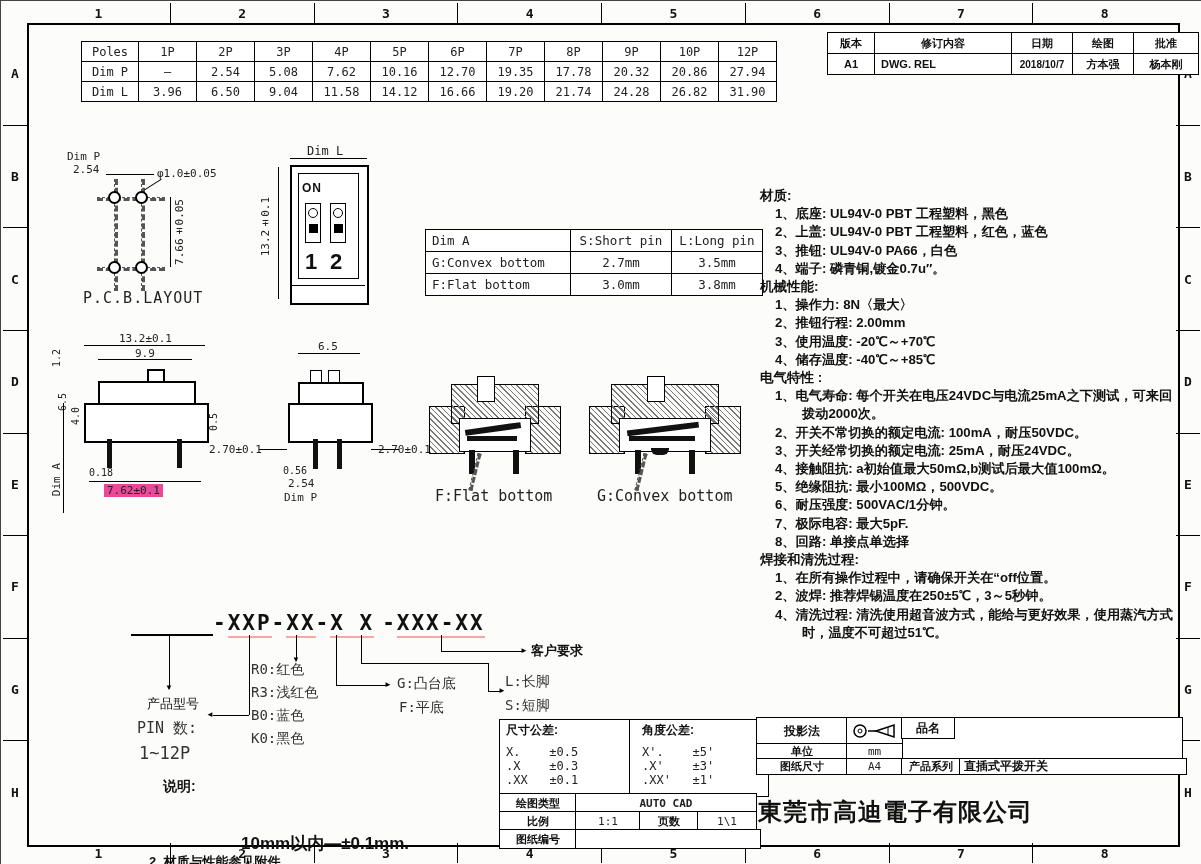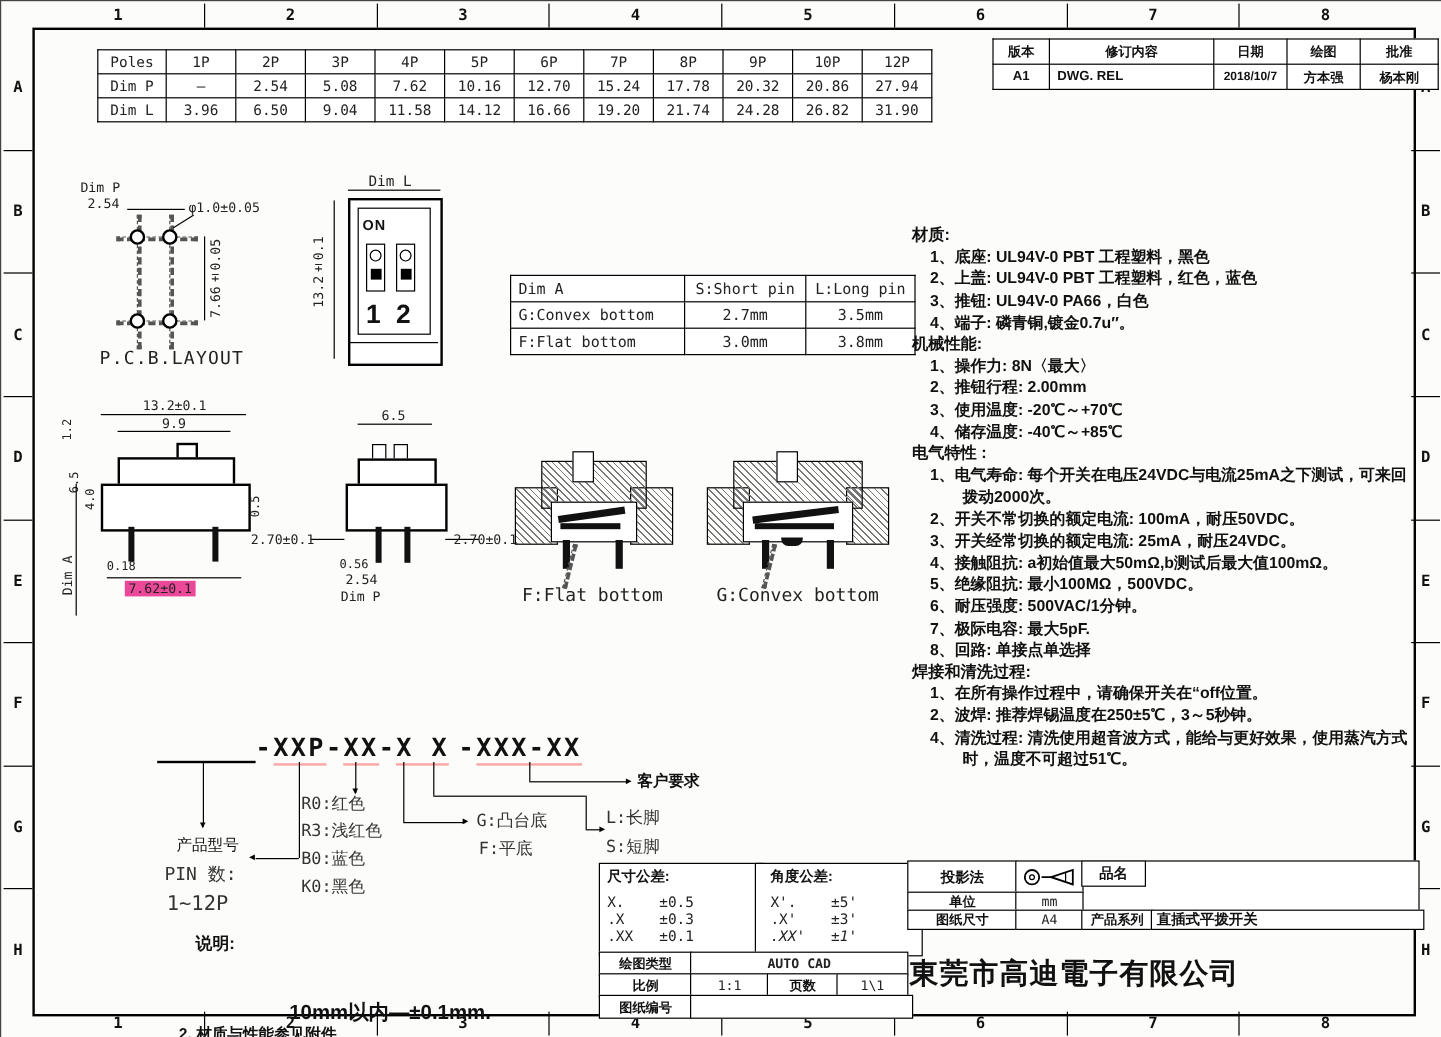--- a/index.html
+++ b/index.html
@@ -170,21 +170,21 @@
       <td style="width:53px;">12P</td>
     </tr>
     <tr style="height:20px;">
       <td>Dim P</td>
       <td>—</td>
       <td>2.54</td>
       <td>5.08</td>
       <td>7.62</td>
       <td>10.16</td>
       <td>12.70</td>
-      <td>15.24</td>
+      <td>19.35</td>
       <td>17.78</td>
       <td>20.32</td>
       <td>20.86</td>
       <td>27.94</td>
     </tr>
     <tr style="height:20px;">
       <td>Dim L</td>
       <td>3.96</td>
       <td>6.50</td>
       <td>9.04</td>
@@ -420,21 +420,21 @@
   <div class="cell" style="left:498px;top:718px;width:130px;height:74px;flex-direction:column;align-items:flex-start;justify-content:flex-start;padding:2px 0 0 6px;text-align:center;">
     <div class="b" style="font-size:12px;">尺寸公差:</div>
     <div class="cad" style="font-size:12px;margin-top:6px;"><span>X.</span>&nbsp;&nbsp;&nbsp;&nbsp;<span>±0.5</span></div>
     <div class="cad" style="font-size:12px;"><span>.X</span>&nbsp;&nbsp;&nbsp;&nbsp;<span>±0.3</span></div>
     <div class="cad" style="font-size:12px;"><span>.XX</span>&nbsp;&nbsp;&nbsp;<span>±0.1</span></div>
   </div>
   <div class="cell" style="left:628px;top:718px;width:126px;height:74px;flex-direction:column;align-items:flex-start;justify-content:flex-start;padding:2px 0 0 12px;">
     <div class="b" style="font-size:12px;">角度公差:</div>
     <div class="cad" style="font-size:12px;margin-top:6px;"><span>X'.</span>&nbsp;&nbsp;&nbsp;&nbsp;<span>±5'</span></div>
     <div class="cad" style="font-size:12px;"><span>.X'</span>&nbsp;&nbsp;&nbsp;&nbsp;<span>±3'</span></div>
-    <div class="cad" style="font-size:12px;font-style:italic;"><span>.XX'</span>&nbsp;&nbsp;&nbsp;<span>±1'</span></div>
+    <div class="cad" style="font-size:12px;"><span>.XX'</span>&nbsp;&nbsp;&nbsp;<span>±1'</span></div>
   </div>
 
   <div class="cell c b" style="left:498px;top:792px;width:76px;height:18px;font-size:11px;">
       <span>绘图类型</span>
     </div>
   <div class="cell c b cad" style="left:574px;top:792px;width:180px;height:18px;font-size:11px;">
       <span>AUTO CAD</span>
     </div>
   <div class="cell c b" style="left:498px;top:810px;width:76px;height:18px;font-size:11px;">
       <span>比例</span>

